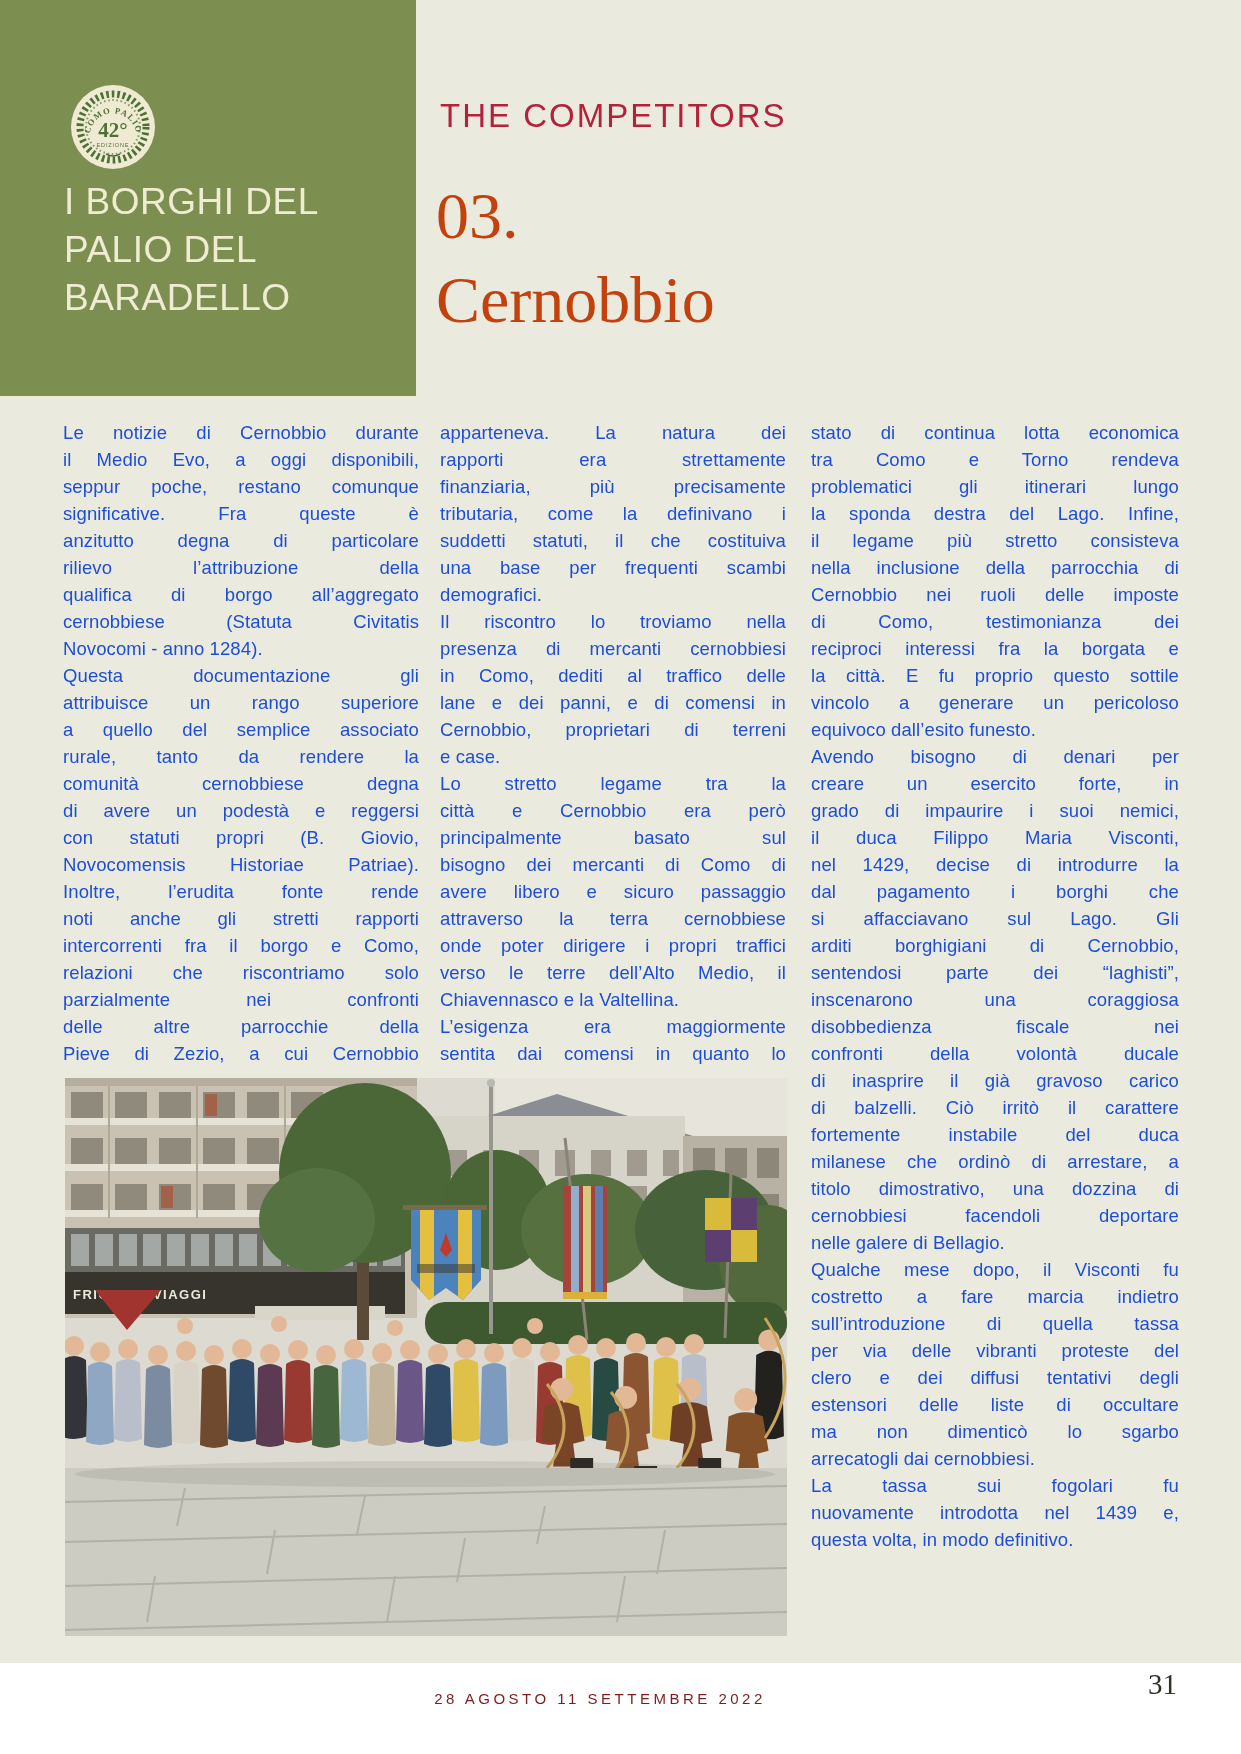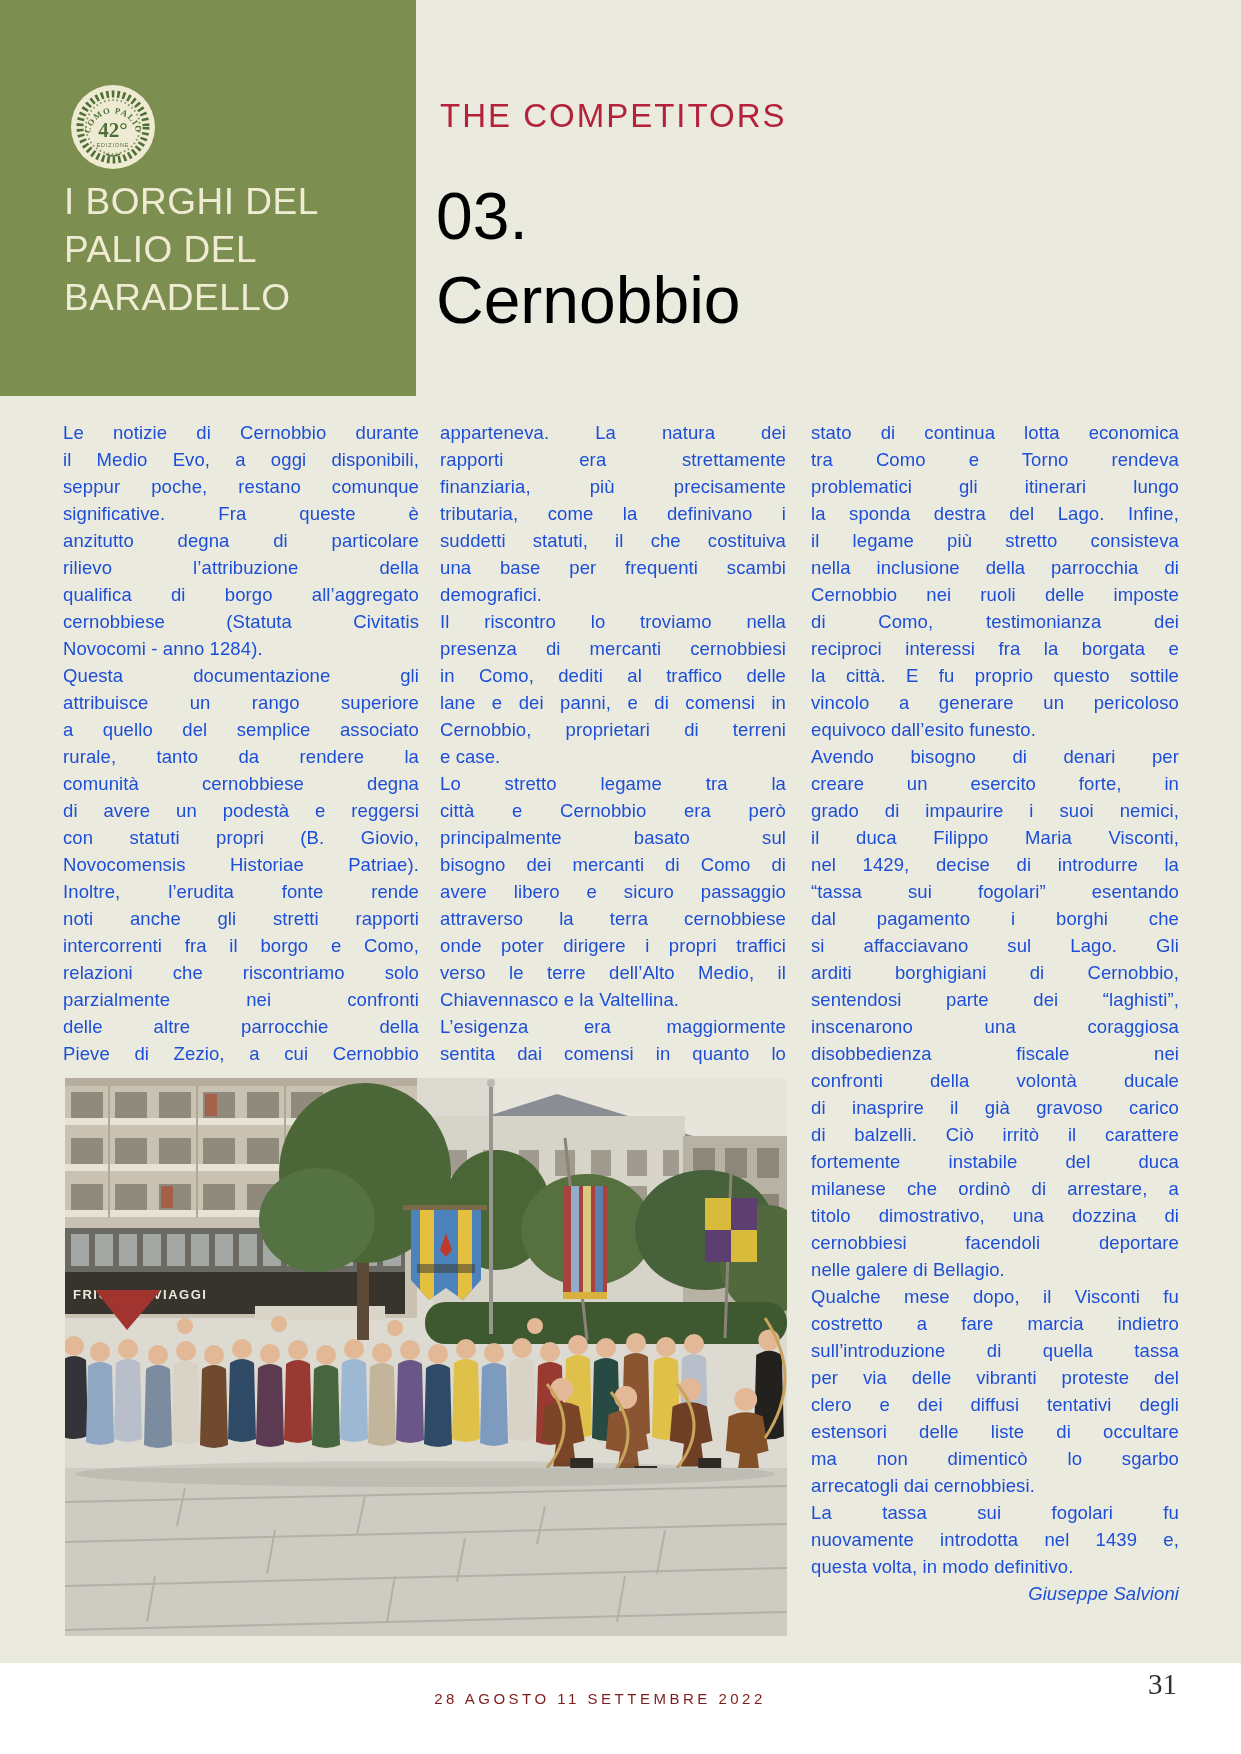--- a/index.html
+++ b/index.html
@@ -14,22 +14,22 @@
     position:absolute; left:64px; top:178px; width:340px;
     font-size:37px; line-height:48px; font-weight:300; letter-spacing:0.5px;
     color:#F0ECD4;
   }
   .kicker {
     position:absolute; left:440px; top:97px;
     font-size:33px; letter-spacing:2px; color:#B5213A; font-weight:400;
   }
   .headline {
     position:absolute; left:436px; top:174px;
-    font-family:Liberation Sans, sans-serif; font-weight:400;
-    color:#000000; font-size:66px; line-height:84px;
+    font-family:Liberation Serif, serif; font-weight:400;
+    color:#c2410c; font-size:66px; line-height:84px;
   }
   .col {
     position:absolute; top:419px; font-size:18.5px; line-height:27px;
     color:#1d4ed8; letter-spacing:0.1px;
   }
   .col1 { left:63px;  width:356px; }
   .col2 { left:440px; width:346px; }
   .col3 { left:811px; width:368px; }
   .tline { text-align:justify; text-align-last:justify; }
   .tline.end { text-align-last:left; }
@@ -139,21 +139,20 @@
       <div class="tline">di Como, testimonianza dei</div>
       <div class="tline">reciproci interessi fra la borgata e</div>
       <div class="tline">la città. E fu proprio questo sottile</div>
       <div class="tline">vincolo a generare un pericoloso</div>
       <div class="tline end">equivoco dall’esito funesto.</div>
       <div class="tline">Avendo bisogno di denari per</div>
       <div class="tline">creare un esercito forte, in</div>
       <div class="tline">grado di impaurire i suoi nemici,</div>
       <div class="tline">il duca Filippo Maria Visconti,</div>
       <div class="tline">nel 1429, decise di introdurre la</div>
-      <div class="tline">“tassa sui fogolari” esentando</div>
       <div class="tline">dal pagamento i borghi che</div>
       <div class="tline">si affacciavano sul Lago. Gli</div>
       <div class="tline">arditi borghigiani di Cernobbio,</div>
       <div class="tline">sentendosi parte dei “laghisti”,</div>
       <div class="tline">inscenarono una coraggiosa</div>
       <div class="tline">disobbedienza fiscale nei</div>
       <div class="tline">confronti della volontà ducale</div>
       <div class="tline">di inasprire il già gravoso carico</div>
       <div class="tline">di balzelli. Ciò irritò il carattere</div>
       <div class="tline">fortemente instabile del duca</div>
@@ -165,21 +164,20 @@
       <div class="tline">costretto a fare marcia indietro</div>
       <div class="tline">sull’introduzione di quella tassa</div>
       <div class="tline">per via delle vibranti proteste del</div>
       <div class="tline">clero e dei diffusi tentativi degli</div>
       <div class="tline">estensori delle liste di occultare</div>
       <div class="tline">ma non dimenticò lo sgarbo</div>
       <div class="tline end">arrecatogli dai cernobbiesi.</div>
       <div class="tline">La tassa sui fogolari fu</div>
       <div class="tline">nuovamente introdotta nel 1439 e,</div>
       <div class="tline end">questa volta, in modo definitivo.</div>
-      <div class="tline sig">Giuseppe Salvioni</div>
     </div>
 
   <div class="photo">
     <svg viewBox="0 0 722 558" preserveAspectRatio="none">
       <defs>
         <symbol id="pp" viewBox="0 0 30 110">
           <circle cx="15" cy="12" r="10" fill="#E2B896"></circle>
           <path d="M3,26 Q15,18 27,26 L29,102 Q15,108 1,102 Z" fill="currentColor"></path>
         </symbol>
         <symbol id="kn" viewBox="0 0 46 70">

